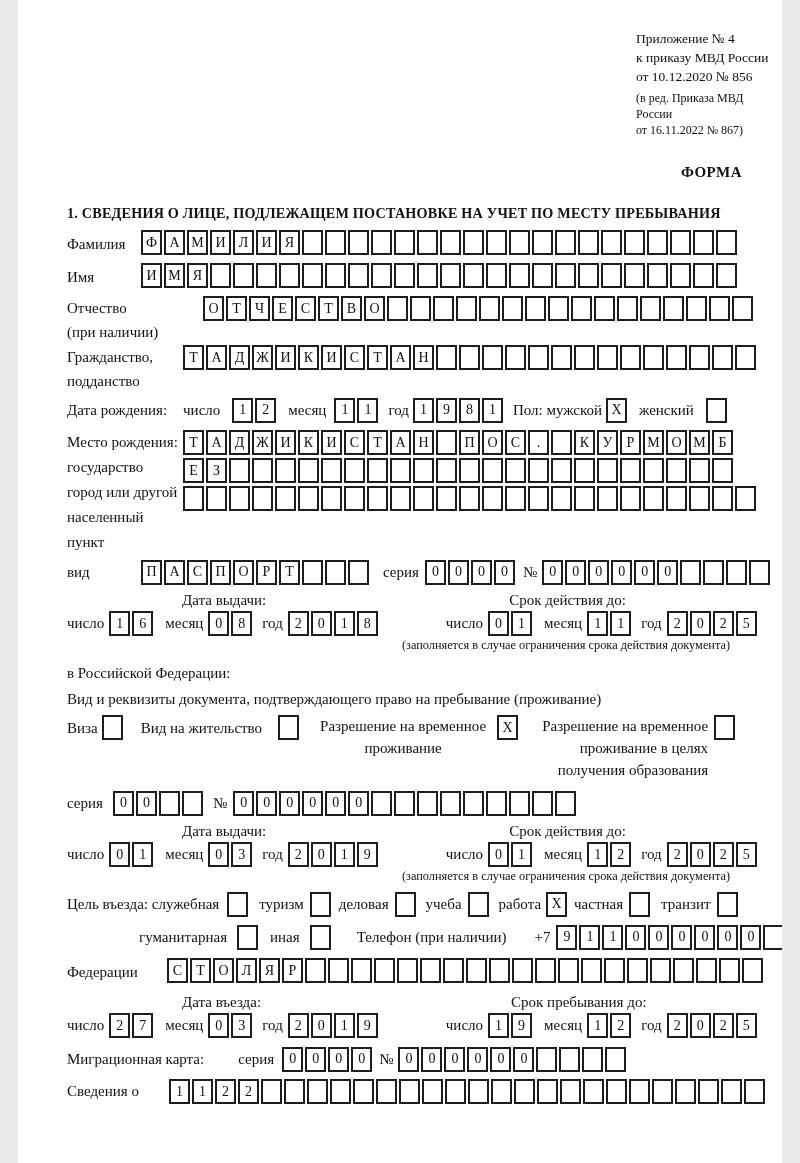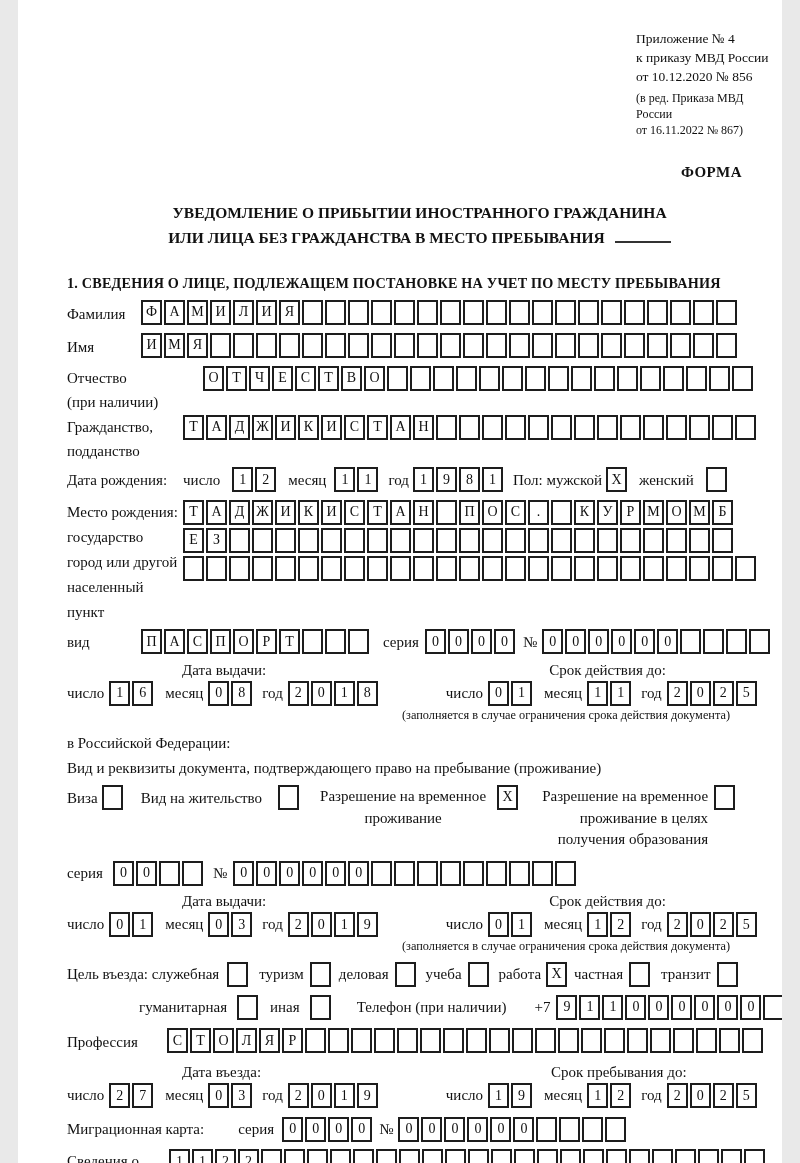--- a/index.html
+++ b/index.html
@@ -22,21 +22,21 @@
   .cells { display:flex; flex-wrap:nowrap; align-items:center; flex:none; }
   .cell {
     display:inline-flex; align-items:center; justify-content:center;
     width:21px; height:25px; border:2px solid #1d1d1d; margin-right:2px;
     font-size:14px; flex:none; background:#fff; font-family:"Liberation Serif",serif;
   }
   .w74 { width:74px; } .w116 { width:116px; } .w136 { width:136px; }
   .stackcol { display:flex; flex-direction:column; }
   .mt3 { margin-top:3px; }
   .center-b { text-align:center; font-weight:bold; font-size:14.5px; margin-top:7px; }
-  .date-hdrs { display:flex; font-size:15px; margin-top:6px;gap:40px; }
+  .date-hdrs { display:flex; font-size:15px; margin-top:6px; }
   .date-line { display:flex; align-items:center; margin-top:2px; }
   .dg { display:flex; align-items:center; }
   .dg .dlbl { font-size:15px; margin:0 5px 0 0; }
   .note { font-size:12.3px; text-align:right; margin:2px 42px 0 0; }
   .para { font-size:15px; line-height:1.7; margin-top:8px; }
   .wrap-lbl { font-size:15px; text-align:center; line-height:1.45; flex:none; }
 </style>
 </head>
 <body>
 
@@ -46,24 +46,20 @@
     <div>Приложение № 4</div>
     <div>к приказу МВД России</div>
     <div>от 10.12.2020 № 856</div>
   </div>
   <div class="hdr-sub">
     <div>(в ред. Приказа МВД России</div>
     <div>от 16.11.2022 № 867)</div>
   </div>
   <div class="forma">ФОРМА</div>
 
-  <div class="title">
-    <div>УВЕДОМЛЕНИЕ О ПРИБЫТИИ ИНОСТРАННОГО ГРАЖДАНИНА</div>
-    <div><span>ИЛИ ЛИЦА БЕЗ ГРАЖДАНСТВА В МЕСТО ПРЕБЫВАНИЯ</span><span class="u-line"></span></div>
-  </div>
 
   <div class="sec-heading">1. СВЕДЕНИЯ О ЛИЦЕ, ПОДЛЕЖАЩЕМ ПОСТАНОВКЕ НА УЧЕТ ПО МЕСТУ ПРЕБЫВАНИЯ</div>
 
   <div class="row" style="margin-top:8px;">
     <span class="lbl w74">Фамилия</span>
     <div class="cells">
         <span class="cell">Ф</span>
         <span class="cell">А</span>
         <span class="cell">М</span>
         <span class="cell">И</span>
@@ -541,21 +537,21 @@
         <span class="cell">0</span>
         <span class="cell">0</span>
         <span class="cell">0</span>
         <span class="cell">0</span>
         <span class="cell">0</span>
         <span class="cell"></span>
       </div>
   </div>
 
   <div class="row" style="margin-top:7px;">
-    <span class="lbl" style="width:100px;">Профессия</span>
+    <span class="lbl" style="width:100px;">Федерации</span>
     <div class="cells">
         <span class="cell">С</span>
         <span class="cell">Т</span>
         <span class="cell">О</span>
         <span class="cell">Л</span>
         <span class="cell">Я</span>
         <span class="cell">Р</span>
         <span class="cell"></span>
         <span class="cell"></span>
         <span class="cell"></span>

